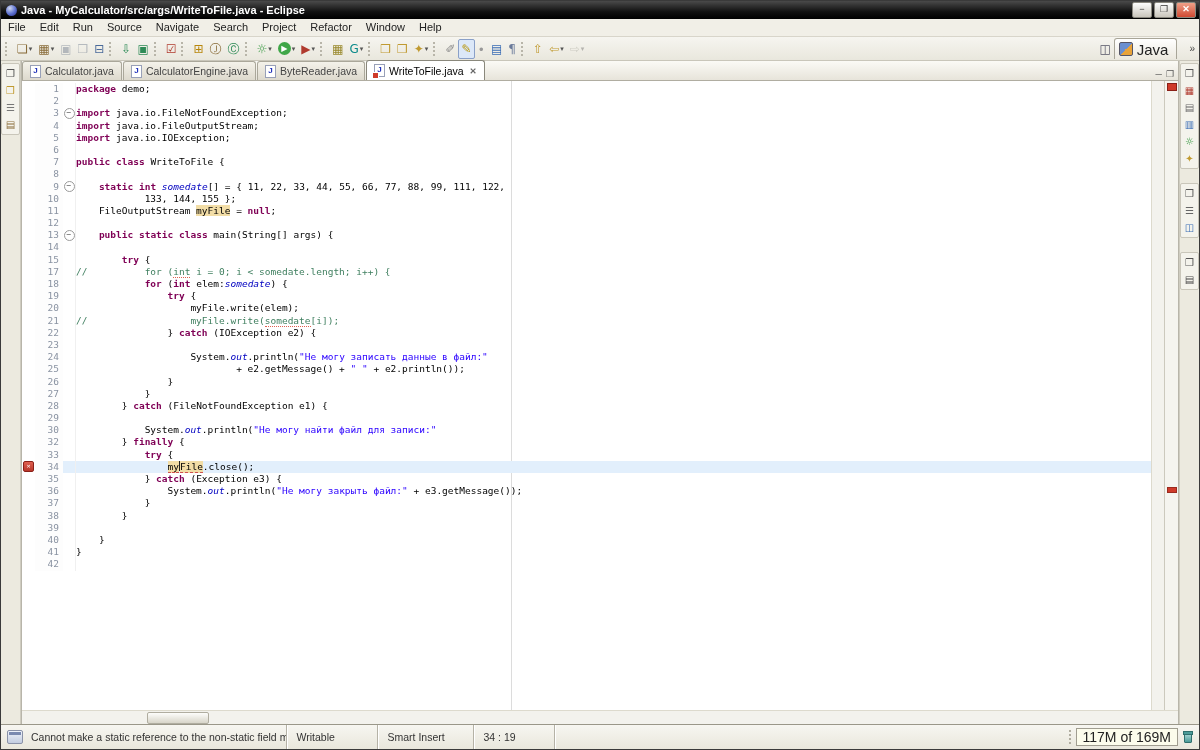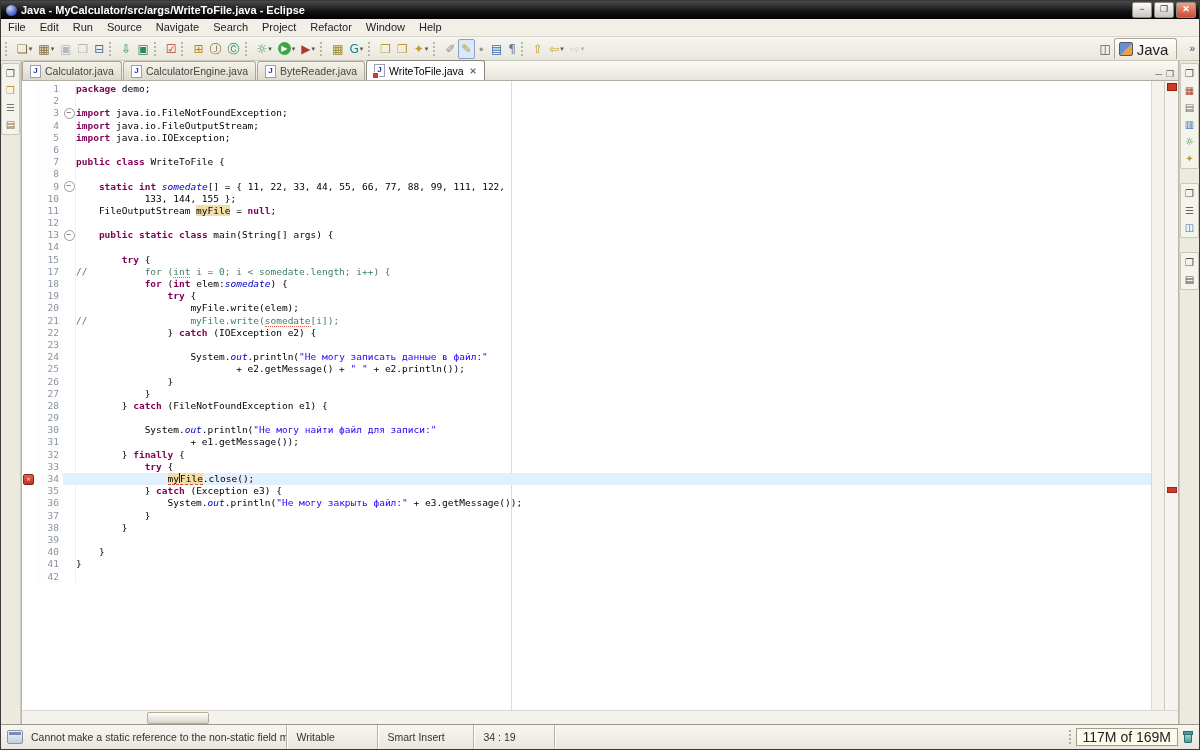--- a/index.html
+++ b/index.html
@@ -492,26 +492,20 @@
               <div class="ct"></div>
             </div>
             <div class="cl">
               <div class="cm"></div>
               <div class="cn">30</div>
               <div class="cf"></div>
               <div class="ct"><span class="sg-pl">            System.</span><span class="sg-sf">out</span><span class="sg-pl">.println(</span><span class="sg-str">"Не могу найти файл для записи:"</span></div>
             </div>
             <div class="cl">
               <div class="cm"></div>
-              <div class="cn">31</div>
-              <div class="cf"></div>
-              <div class="ct"><span class="sg-pl">                    + e1.getMessage());</span></div>
-            </div>
-            <div class="cl">
-              <div class="cm"></div>
               <div class="cn">32</div>
               <div class="cf"></div>
               <div class="ct"><span class="sg-pl">        } </span><span class="sg-kw">finally</span><span class="sg-pl"> {</span></div>
             </div>
             <div class="cl">
               <div class="cm"></div>
               <div class="cn">33</div>
               <div class="cf"></div>
               <div class="ct"><span class="sg-pl">            </span><span class="sg-kw">try</span><span class="sg-pl"> {</span></div>
             </div>

